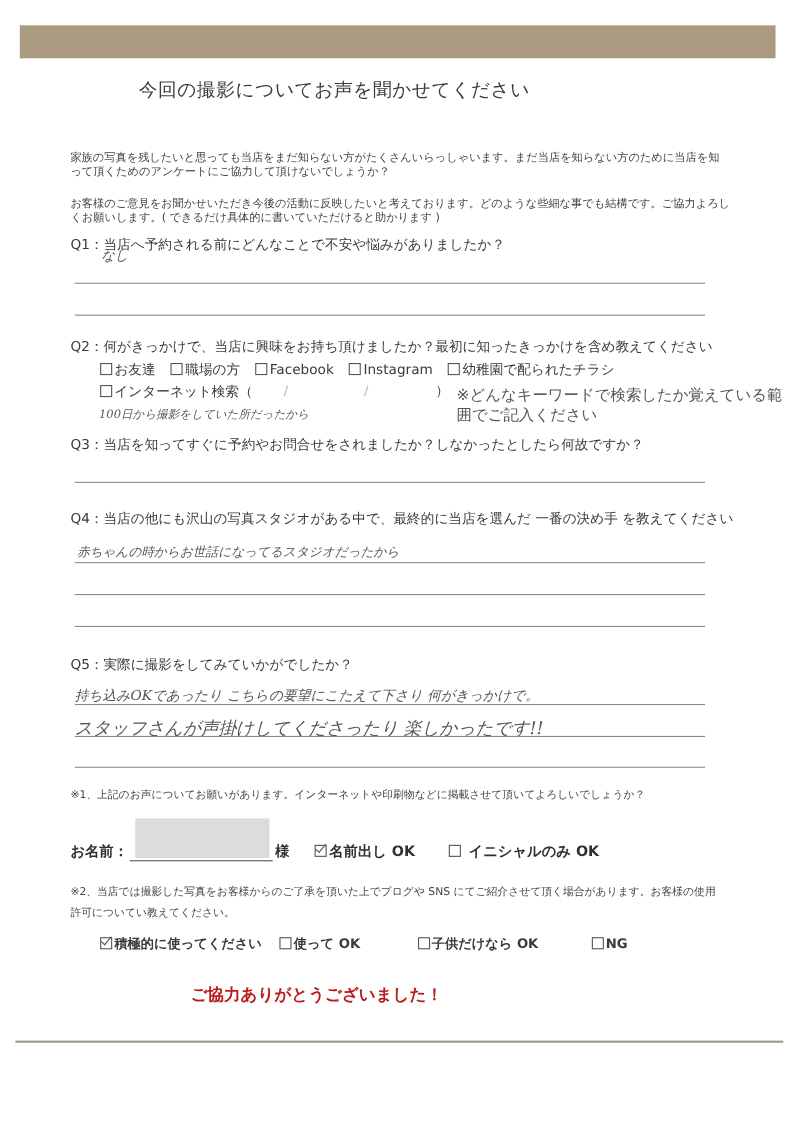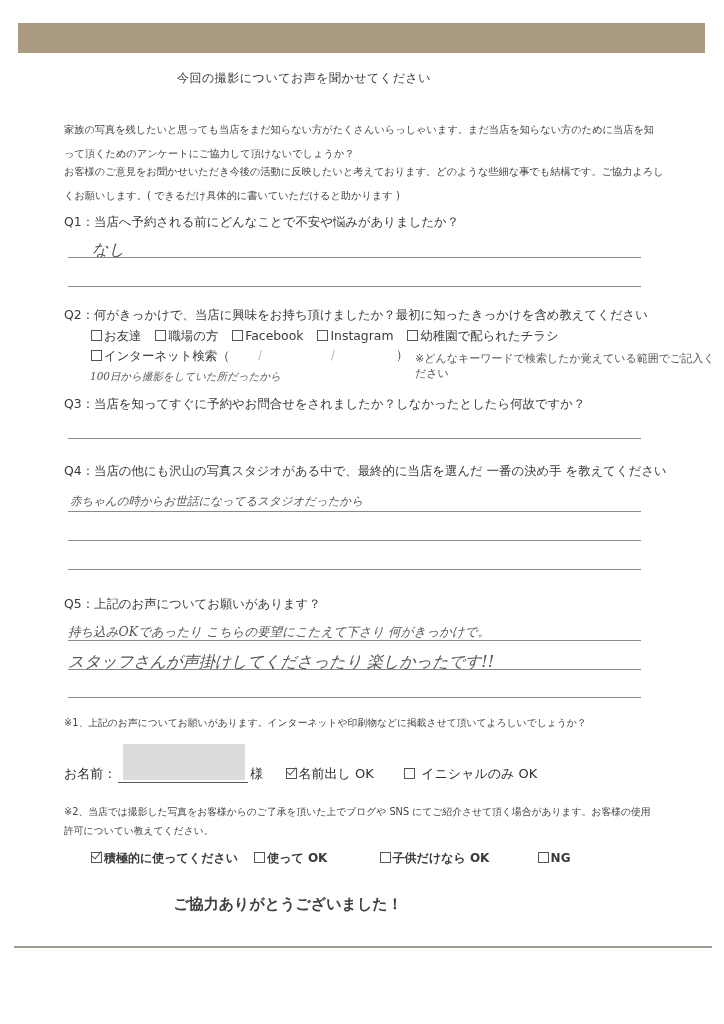--- a/index.html
+++ b/index.html
@@ -4,48 +4,48 @@
   <style>
     html, body { margin: 0; padding: 0; }
     body {
       width: 724px; height: 1024px; position: relative; overflow: hidden;
       background: #ffffff;
       font-family: "DejaVu Sans", "Liberation Sans", sans-serif;
       color: #3a3a3a;
     }
     .abs { position: absolute; }
     .top-bar { left: 18px; top: 23px; width: 687px; height: 30px; background: #a99a80; }
-    .title { left: 0; width: 608px; top: 70px; text-align: center; font-size: 12px; color: #3b3b3b; letter-spacing: 0.5px; }
-    .intro { left: 64px; width: 600px; font-size: 10.2px; line-height: 24px; color: #444; }
+    .title { left: 0; width: 608px; top: 70px; text-align: center; font-size: 17px; color: #3b3b3b; letter-spacing: 0.5px; }
+    .intro { left: 64px; width: 600px; font-size: 10.2px; line-height: 13px; color: #444; margin-top: 19px; }
     .q { left: 64px; font-size: 12.4px; color: #3a3a3a; white-space: nowrap; }
     .rule { left: 68px; width: 573px; height: 1px; background: #8a8a8a; }
     .hand { font-family: "DejaVu Serif", "Liberation Serif", serif; font-style: italic; color: #555; white-space: nowrap; }
     .opt-row { left: 64px; font-size: 12.4px; color: #3a3a3a; white-space: nowrap; padding-left: 27px; }
     .opt { display: inline-block; margin-right: 10px; }
     .box { display: inline-block; width: 9px; height: 9px; border: 1px solid #555; margin-right: 2px; vertical-align: -1px; position: relative; }
     .box.checked::after { content: ""; position: absolute; left: 2px; top: -4px; width: 4px; height: 9px; border-right: 1.3px solid #555; border-bottom: 1.3px solid #555; transform: rotate(40deg); }
-    .note-small { font-size: 11px; color: #555; }
+    .note-small { font-size: 14px; color: #555; }
     .foot-note { left: 64px; font-size: 9.8px; color: #444; line-height: 18px; width: 610px; }
-    .name-row { left: 64px; top: 752px; font-size: 13px; font-weight: normal; color: #2f2f2f; white-space: nowrap; text-align: right; }
+    .name-row { left: 64px; top: 752px; font-size: 13px; font-weight: bold; color: #2f2f2f; white-space: nowrap; text-align: right; }
     .name-field { display: inline-block; width: 130px; height: 30px; border-bottom: 1px solid #555; position: relative; vertical-align: bottom; margin: 0 2px; }
     .name-mask { position: absolute; left: 5px; top: -8px; width: 122px; height: 36px; background: #dcdcdc; }
-    .thanks { left: 0; width: 576px; top: 895px; text-align: center; font-size: 15px; font-weight: bold; color: #404040; }
+    .thanks { left: 0; width: 576px; top: 895px; text-align: center; font-size: 15px; font-weight: bold; color: #b91c1c; }
     .bottom-rule { left: 14px; top: 946px; width: 698px; height: 2px; background: #a09a8c; }
   </style>
 </head>
 <body>
 
 <div class="abs top-bar"></div>
 <div class="abs title">今回の撮影についてお声を聞かせてください</div>
 
 <div class="abs intro" style="top:118px;">家族の写真を残したいと思っても当店をまだ知らない方がたくさんいらっしゃいます。まだ当店を知らない方のために当店を知って頂くためのアンケートにご協力して頂けないでしょうか？</div>
 <div class="abs intro" style="top:160px;">お客様のご意見をお聞かせいただき今後の活動に反映したいと考えております。どのような些細な事でも結構です。ご協力よろしくお願いします。( できるだけ具体的に書いていただけると助かります )</div>
 
 <div class="abs q" style="top:214px;">Q1：当店へ予約される前にどんなことで不安や悩みがありましたか？</div>
-<div class="abs hand" style="left:92px; top:240px; font-size:16px;">なし</div>
+<div class="abs hand" style="left:92px; top:224px; font-size:12px;">なし</div>
 <div class="abs rule" style="top:257px;"></div>
 <div class="abs rule" style="top:286px;"></div>
 
 <div class="abs q" style="top:307px;">Q2：何がきっかけで、当店に興味をお持ち頂けましたか？最初に知ったきっかけを含め教えてください</div>
 <div class="abs opt-row" style="top:328px;">
   <span class="opt"><span class="box"></span><span>お友達</span></span>
   <span class="opt"><span class="box"></span><span>職場の方</span></span>
   <span class="opt"><span class="box"></span><span>Facebook</span></span>
   <span class="opt"><span class="box"></span><span>Instagram</span></span>
   <span class="opt"><span class="box"></span><span>幼稚園で配られたチラシ</span></span>
@@ -61,21 +61,21 @@
 
 <div class="abs q" style="top:396px;">Q3：当店を知ってすぐに予約やお問合せをされましたか？しなかったとしたら何故ですか？</div>
 <div class="abs rule" style="top:438px;"></div>
 
 <div class="abs q" style="top:463px;">Q4：当店の他にも沢山の写真スタジオがある中で、最終的に当店を選んだ 一番の決め手 を教えてください</div>
 <div class="abs hand" style="left:70px; top:494px; font-size:11.5px;">赤ちゃんの時からお世話になってるスタジオだったから</div>
 <div class="abs rule" style="top:511px;"></div>
 <div class="abs rule" style="top:540px;"></div>
 <div class="abs rule" style="top:569px;"></div>
 
-<div class="abs q" style="top:596px;">Q5：上記のお声についてお願いがあります？</div>
+<div class="abs q" style="top:596px;">Q5：実際に撮影をしてみていかがでしたか？</div>
 <div class="abs hand" style="left:68px; top:624px; font-size:12.5px;">持ち込みOKであったり こちらの要望にこたえて下さり 何がきっかけで。</div>
 <div class="abs rule" style="top:640px;"></div>
 <div class="abs hand" style="left:68px; top:652px; font-size:16px;">スタッフさんが声掛けしてくださったり 楽しかったです!!</div>
 <div class="abs rule" style="top:669px;"></div>
 <div class="abs rule" style="top:697px;"></div>
 
 <div class="abs foot-note" style="top:714px;">※1、上記のお声についてお願いがあります。インターネットや印刷物などに掲載させて頂いてよろしいでしょうか？</div>
 <div class="abs name-row">
   <span>お名前：</span><span class="name-field"><span class="name-mask"></span><span></span></span><span>様</span>
   <span style="display:inline-block; width:14px;"></span>

